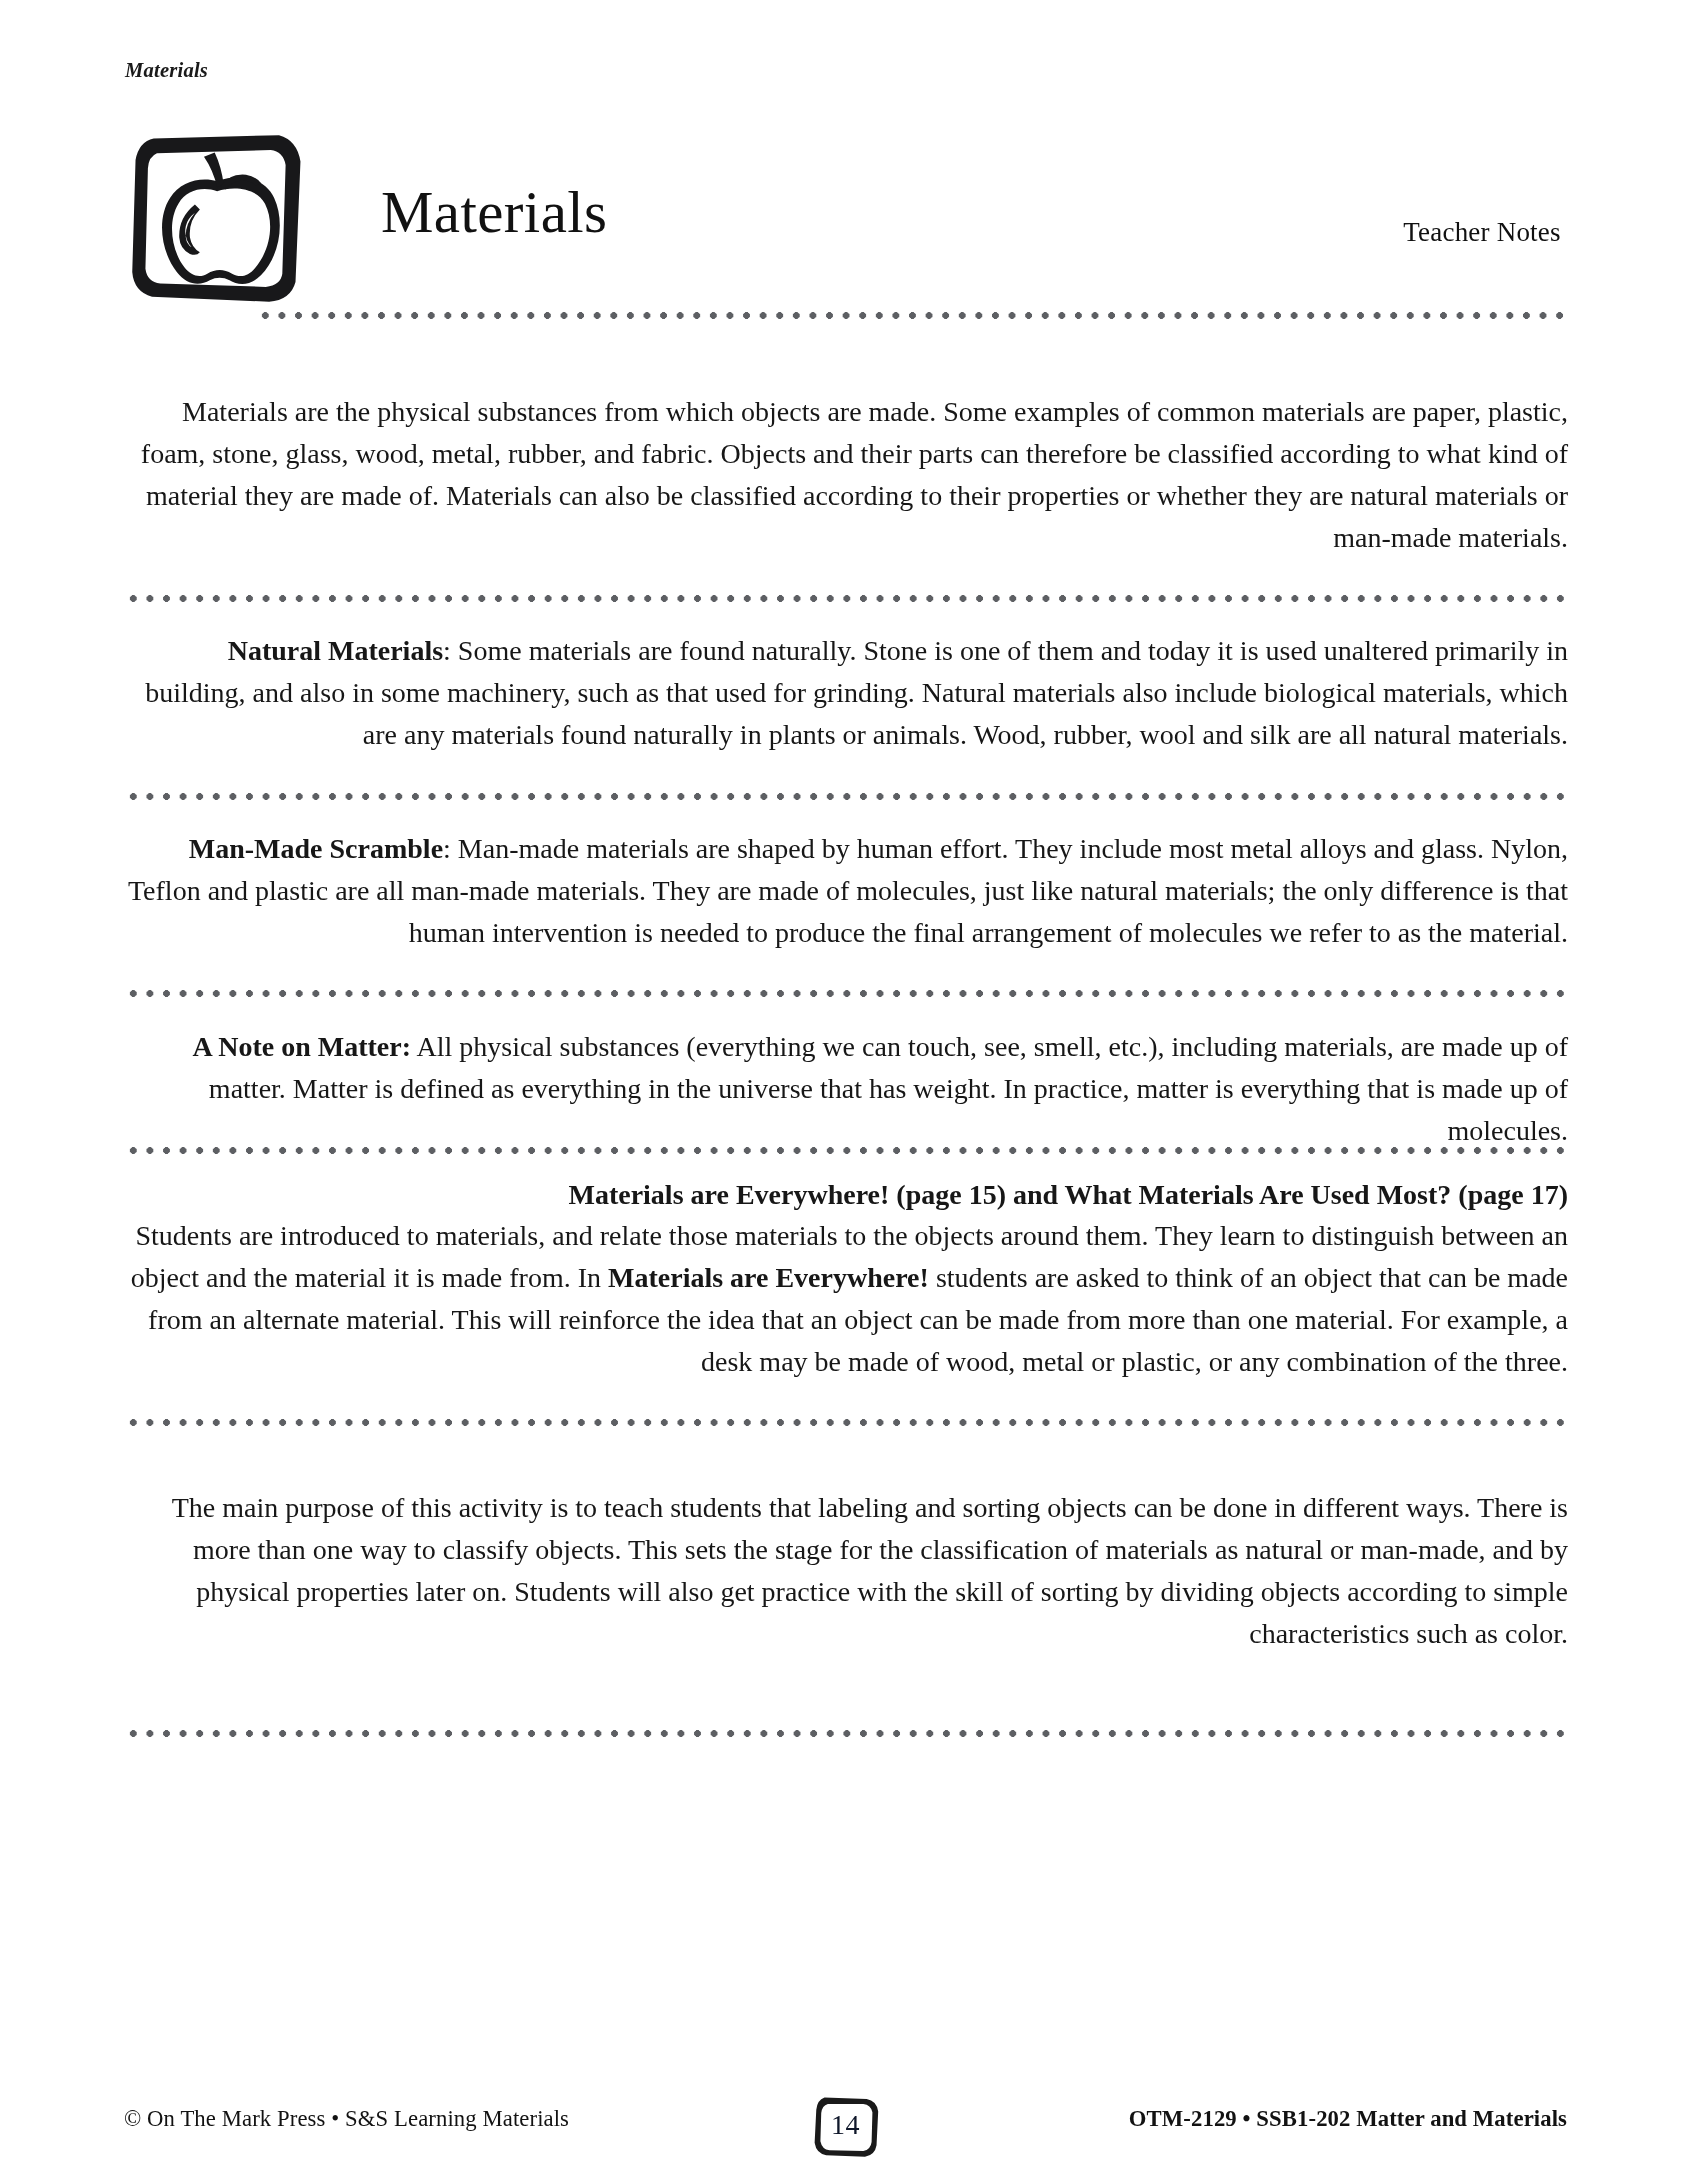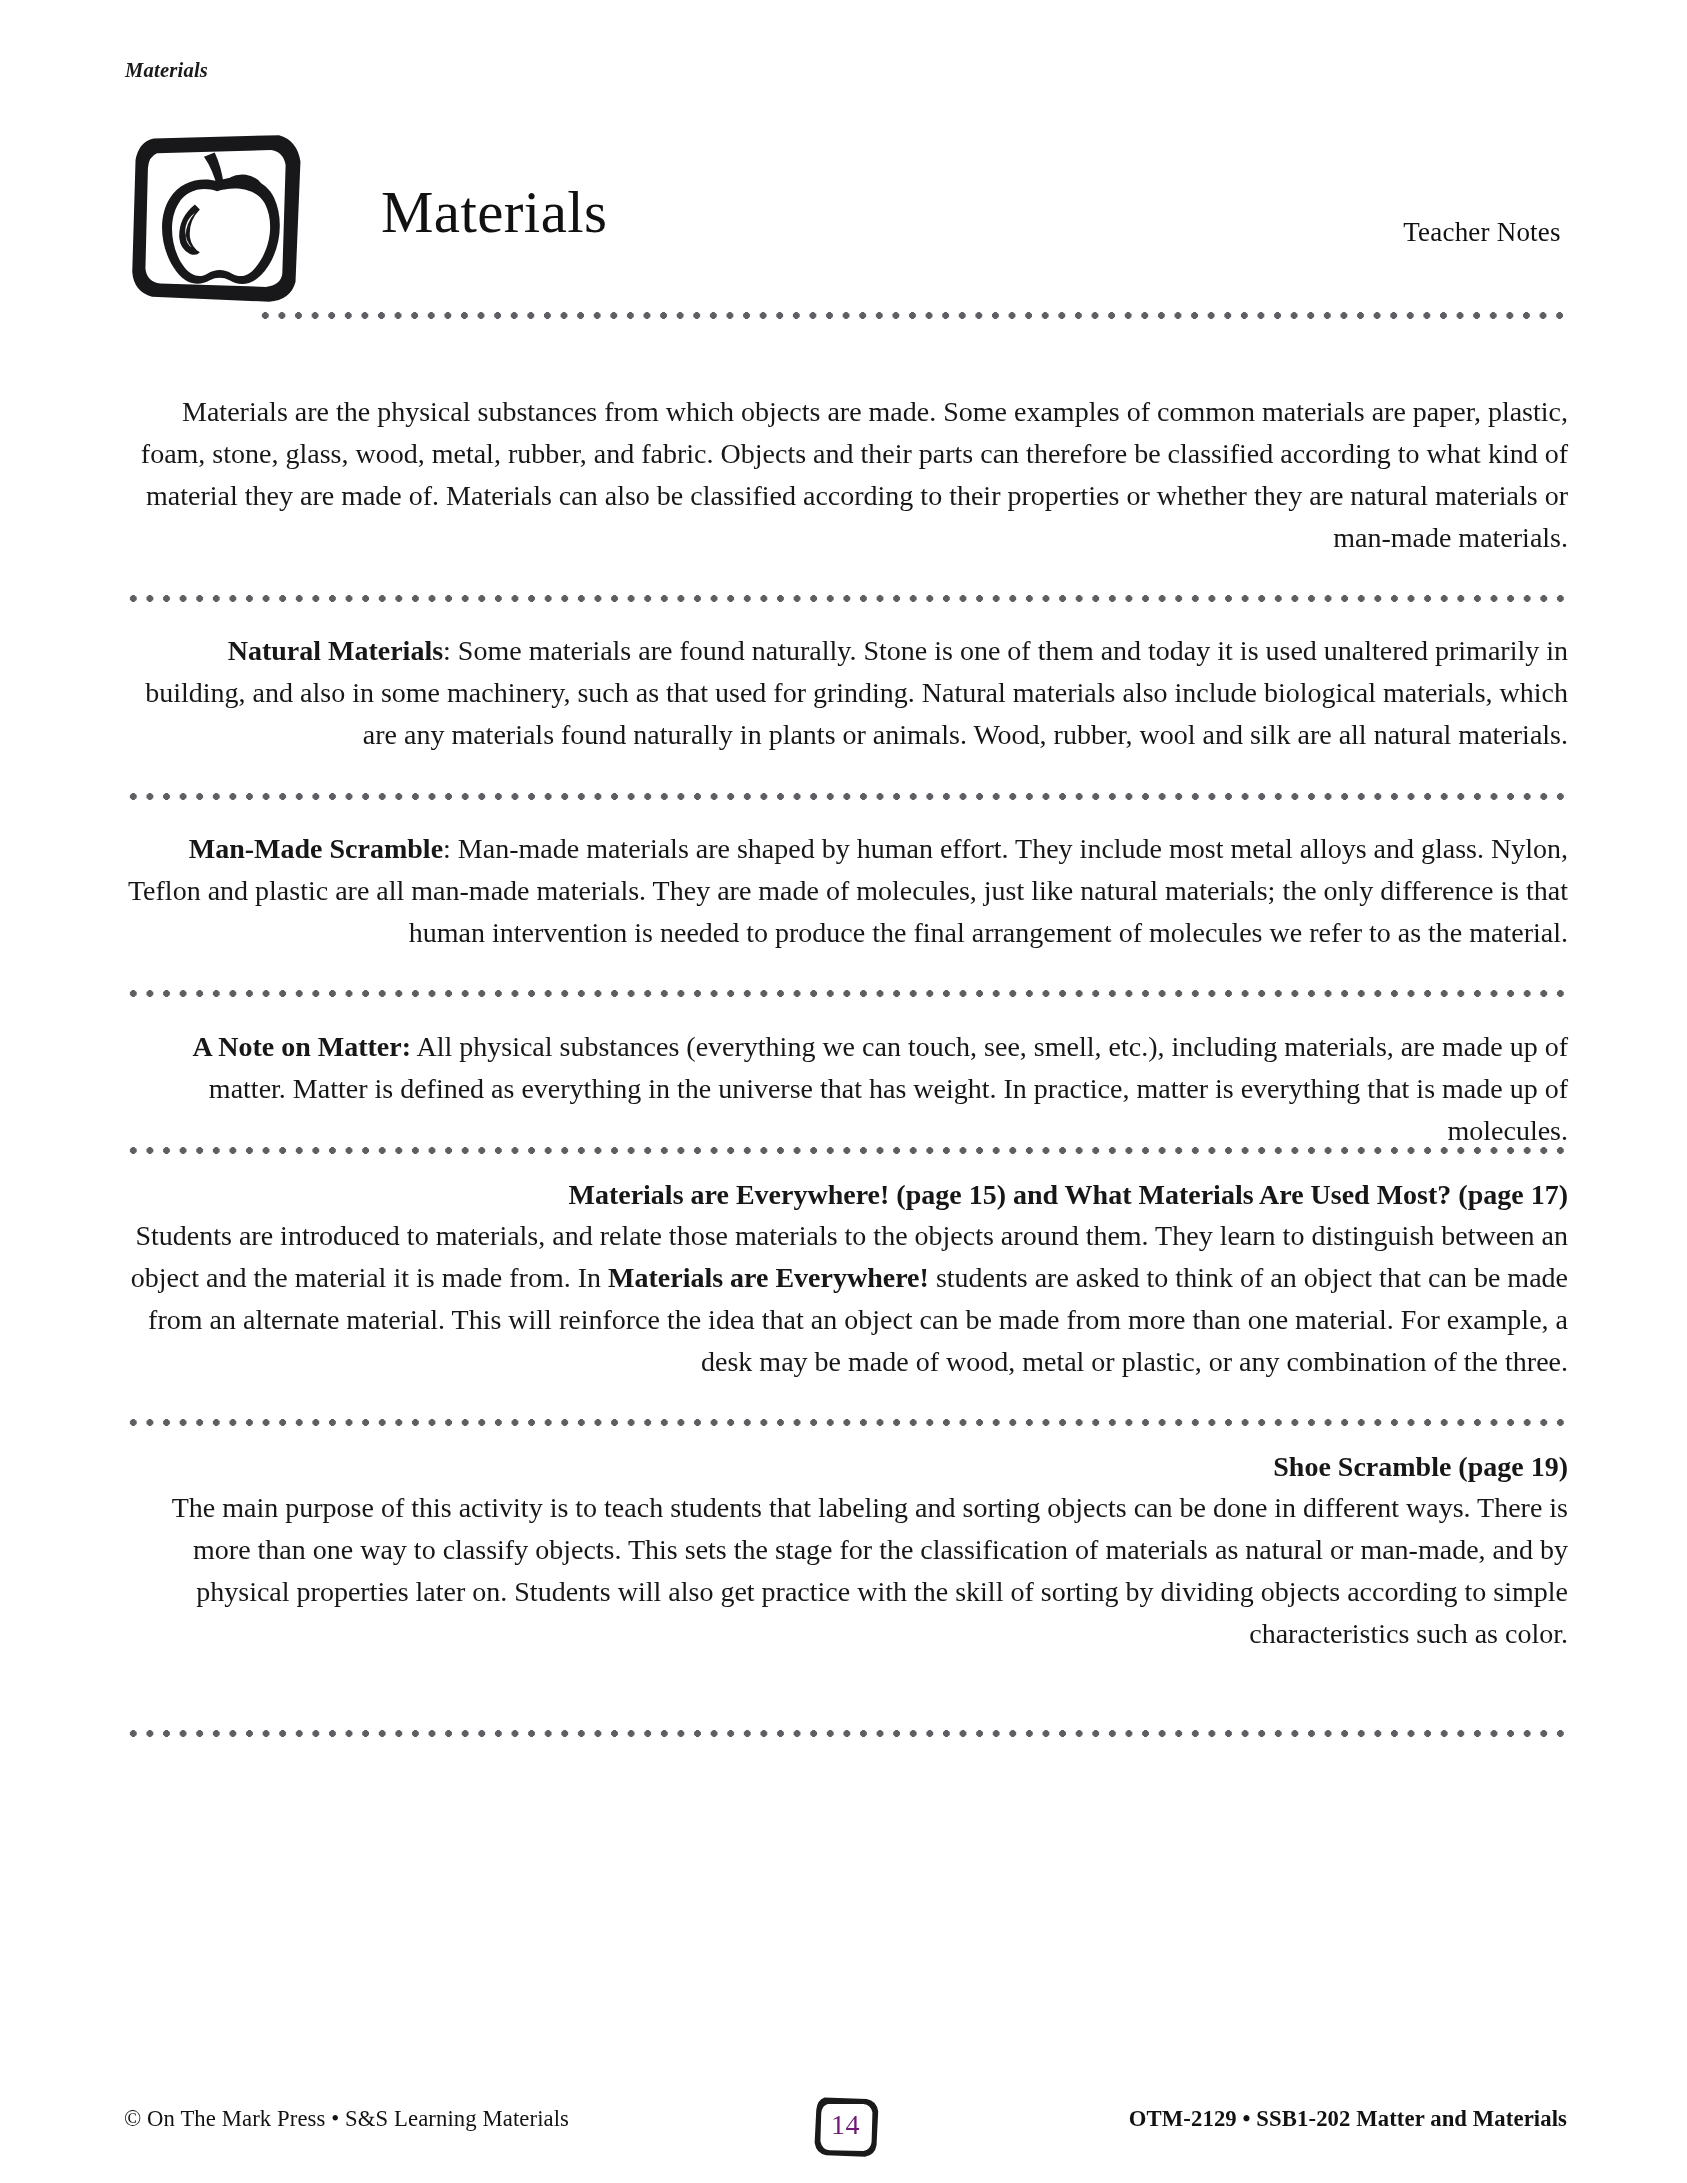--- a/index.html
+++ b/index.html
@@ -137,21 +137,21 @@
     top: -3.3px;
     width: 71px;
     height: 71px;
   }
   .page-badge svg { display: block; width: 71px; height: 71px; }
   .page-badge .pn {
     position: absolute;
     left: 0; top: 0; width: 71px; height: 71px;
     display: flex; align-items: center; justify-content: center;
     font-size: 28px;
-    color: #701a75;
+    color: #0f172a;
     letter-spacing: 0.4px;
   }
 </style>
 </head>
 <body>
 
 <div class="page">
 
   <div class="running-head">Materials</div>
 
@@ -219,21 +219,20 @@
   <div class="dotrule" style="top:1147px;"></div>
 
   <div class="block heading-line" style="top:1174px;">Materials are Everywhere! (page 15) and What Materials Are Used Most? (page 17)</div>
 
   <div class="block" style="top:1215px;">
     <span>Students are introduced to materials, and relate those materials to the objects around them. They learn to distinguish between an object and the material it is made from. In </span><b>Materials are Everywhere!</b><span> students are asked to think of an object that can be made from an alternate material. This will reinforce the idea that an object can be made from more than one material. For example, a desk may be made of wood, metal or plastic, or any combination of the three.</span>
   </div>
 
   <div class="dotrule" style="top:1419px;"></div>
 
-  <div class="block heading-line" style="top:1446px;">Shoe Scramble (page 19)</div>
 
   <div class="block" style="top:1487px;">The main purpose of this activity is to teach students that labeling and sorting objects can be done in different ways. There is more than one way to classify objects. This sets the stage for the classification of materials as natural or man-made, and by physical properties later on. Students will also get practice with the skill of sorting by dividing objects according to simple characteristics such as color.</div>
 
   <div class="dotrule" style="top:1730px;"></div>
 
   <div class="footer">
     <div class="footer-left">© On The Mark Press • S&amp;S Learning Materials</div>
 
     <div class="page-badge">
       <svg viewBox="0 0 86 86" xmlns="http://www.w3.org/2000/svg">

